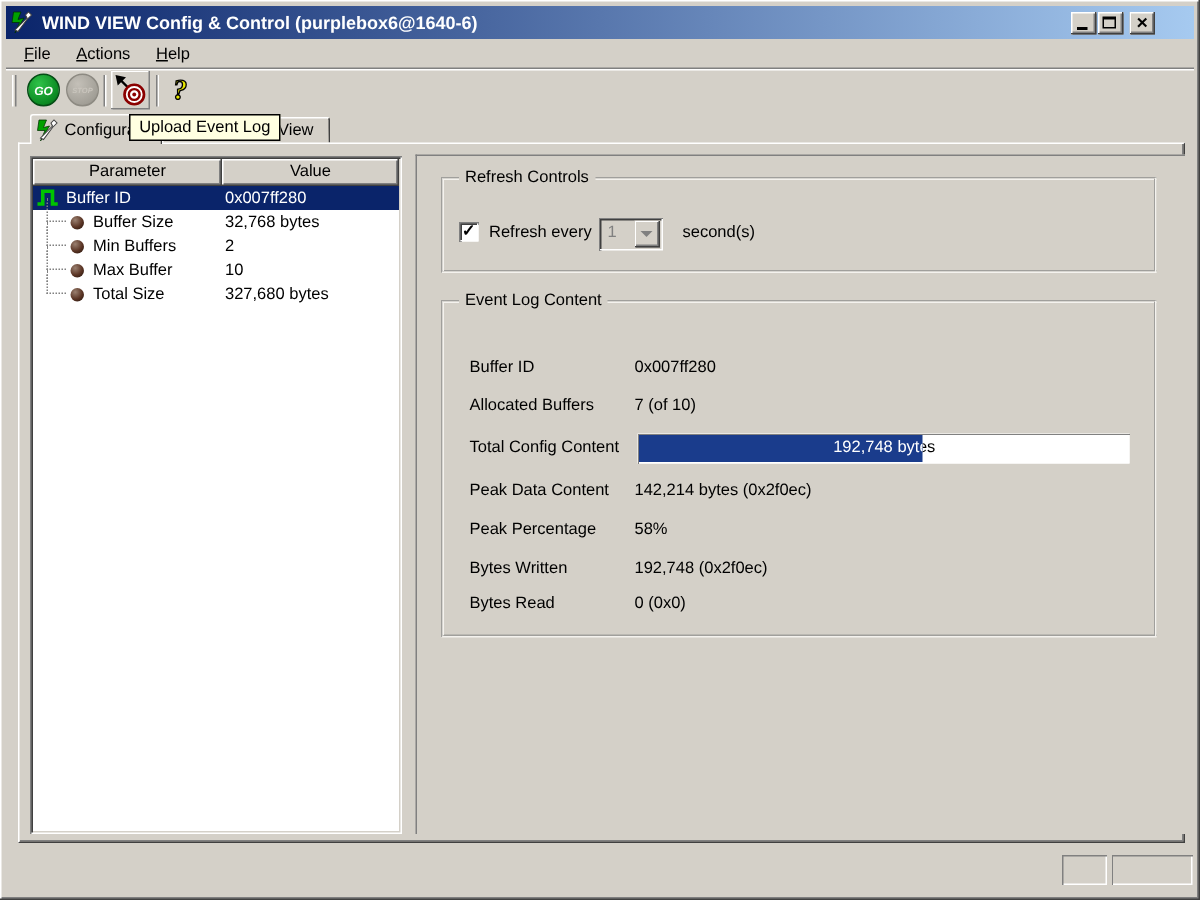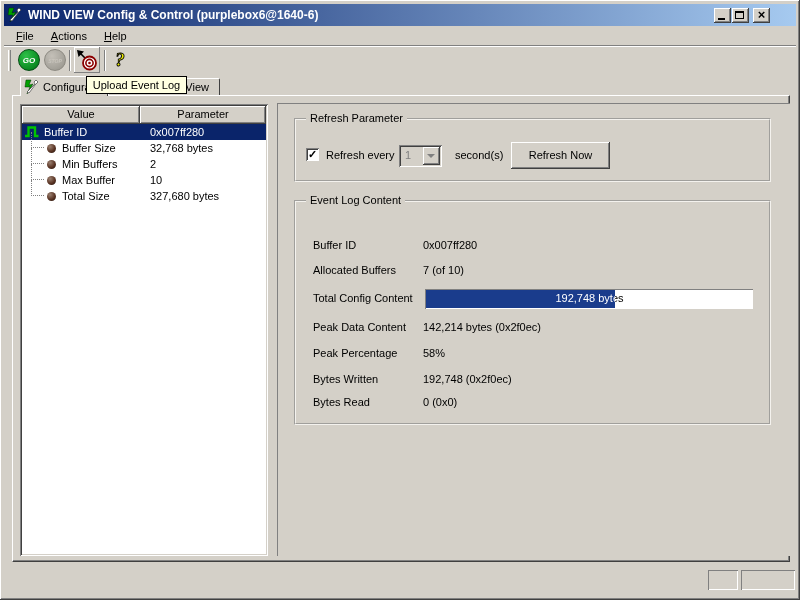--- a/index.html
+++ b/index.html
@@ -181,22 +181,22 @@
       <polygon points="2,1 7,1 5,6 9,5 3,15 6,8 1,8" fill="#00A000" stroke="#003000" stroke-width="0.5"></polygon>
       <path d="M3,13 L11,5 L10,3 L12,1 L14,3 L12,5 L11,6 L5,14 Z" fill="#fff" stroke="#404040" stroke-width="0.7"></path>
     </svg>
     <span>Configuration</span>
   </div>
 
   <div class="tooltip">Upload Event Log</div>
 
   <div class="tree">
     <div class="tree-header">
+      <div class="th th-param">Parameter</div>
       <div class="th th-value">Value</div>
-      <div class="th th-param">Parameter</div>
     </div>
     <div class="tree-body">
 
       <div class="tree-row selected" style="top:0">
         <svg class="row-icon" viewBox="0 0 16 16">
           <polyline points="1,12 4.5,12 4.5,3.5 11,3.5 11,12 14.5,12" fill="none" stroke="#00C400" stroke-width="2.4"></polyline>
         </svg>
         <span class="cell-param" style="left:22px">Buffer ID</span>
         <span class="cell-value">0x007ff280</span>
       </div>
@@ -231,31 +231,30 @@
         <span class="cell-param" style="left:40px">Total Size</span>
         <span class="cell-value">327,680 bytes</span>
       </div>
 
     </div>
   </div>
 
   <div class="right-pane">
 
     <div class="groupbox group-refresh">
-      <span class="group-title">Refresh Parameter</span>
+      <span class="group-title">Refresh Controls</span>
       <span class="checkbox">✓</span>
       <span class="chk-label">Refresh every</span>
       <span class="combo">
         <span class="combo-value">1</span>
         <span class="combo-btn">
             <span class="combo-arrow"></span>
           </span>
       </span>
       <span class="unit-label">second(s)</span>
-      <span class="push-btn">Refresh Now</span>
     </div>
 
     <div class="groupbox group-overview">
       <span class="group-title">Event Log Content</span>
 
       <span class="ov-label" style="top:37px">Buffer ID</span>
       <span class="ov-value" style="top:37px">0x007ff280</span>
 
       <span class="ov-label" style="top:62px">Allocated Buffers</span>
       <span class="ov-value" style="top:62px">7 (of 10)</span>

